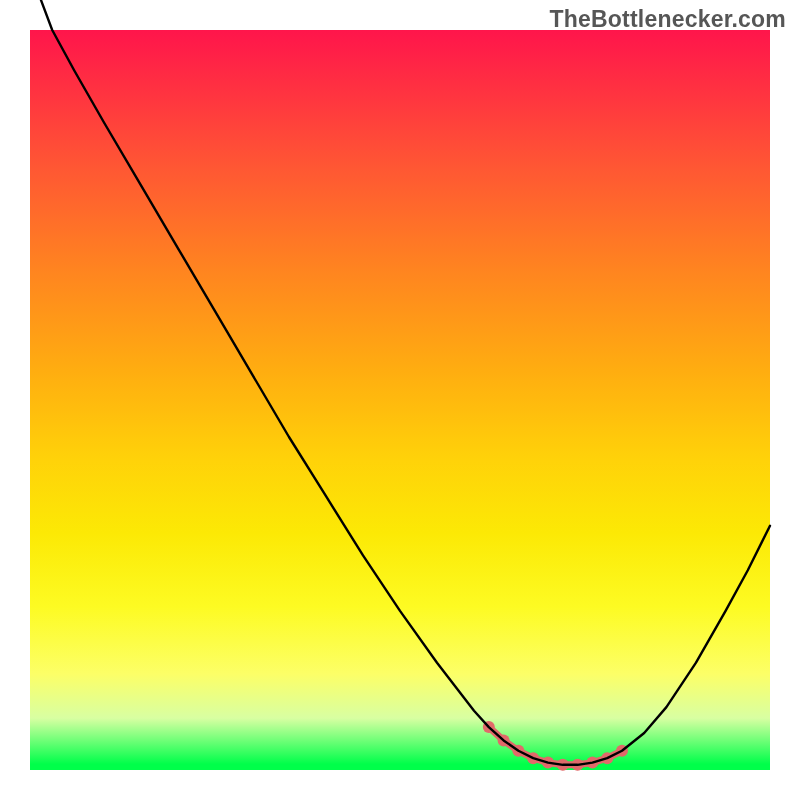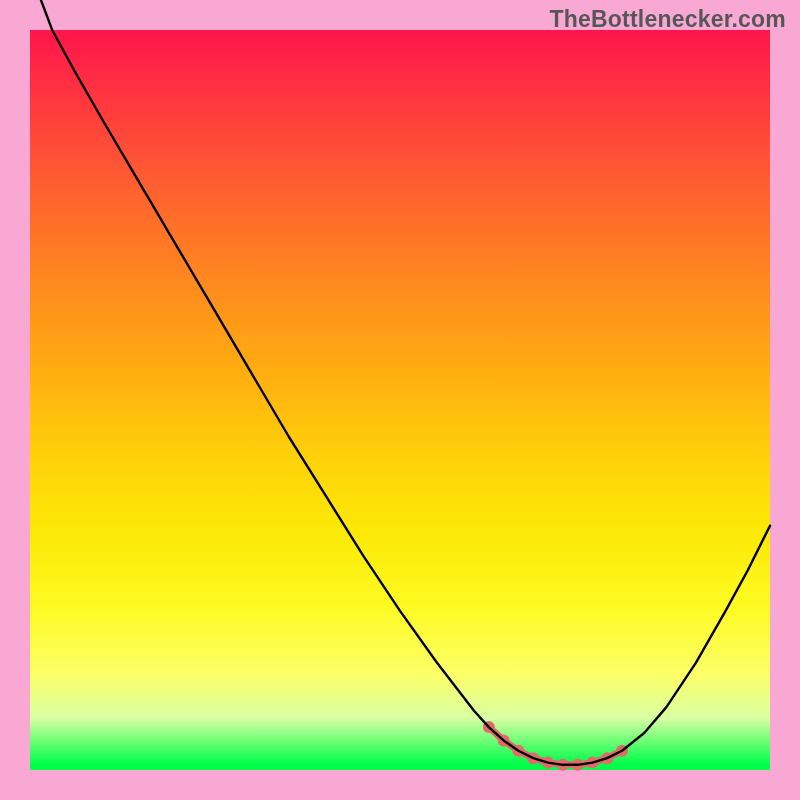--- a/index.html
+++ b/index.html
@@ -1,21 +1,21 @@
 <!DOCTYPE html>
 <html><head>
 <meta charset="utf-8">
 <style>
   * { margin: 0; padding: 0; box-sizing: border-box; }
   html, body { width: 800px; height: 800px; overflow: hidden; background: #000; }
   .frame {
     position: relative;
     width: 800px;
     height: 800px;
-    background: #f9a8d4;
+    background: #ffffff;
   }
   .watermark {
     position: absolute;
     top: 6px;
     right: 14px;
     font-family: Arial, Helvetica, sans-serif;
     font-size: 23px;
     font-weight: bold;
     color: #565656;
     letter-spacing: 0.2px;

